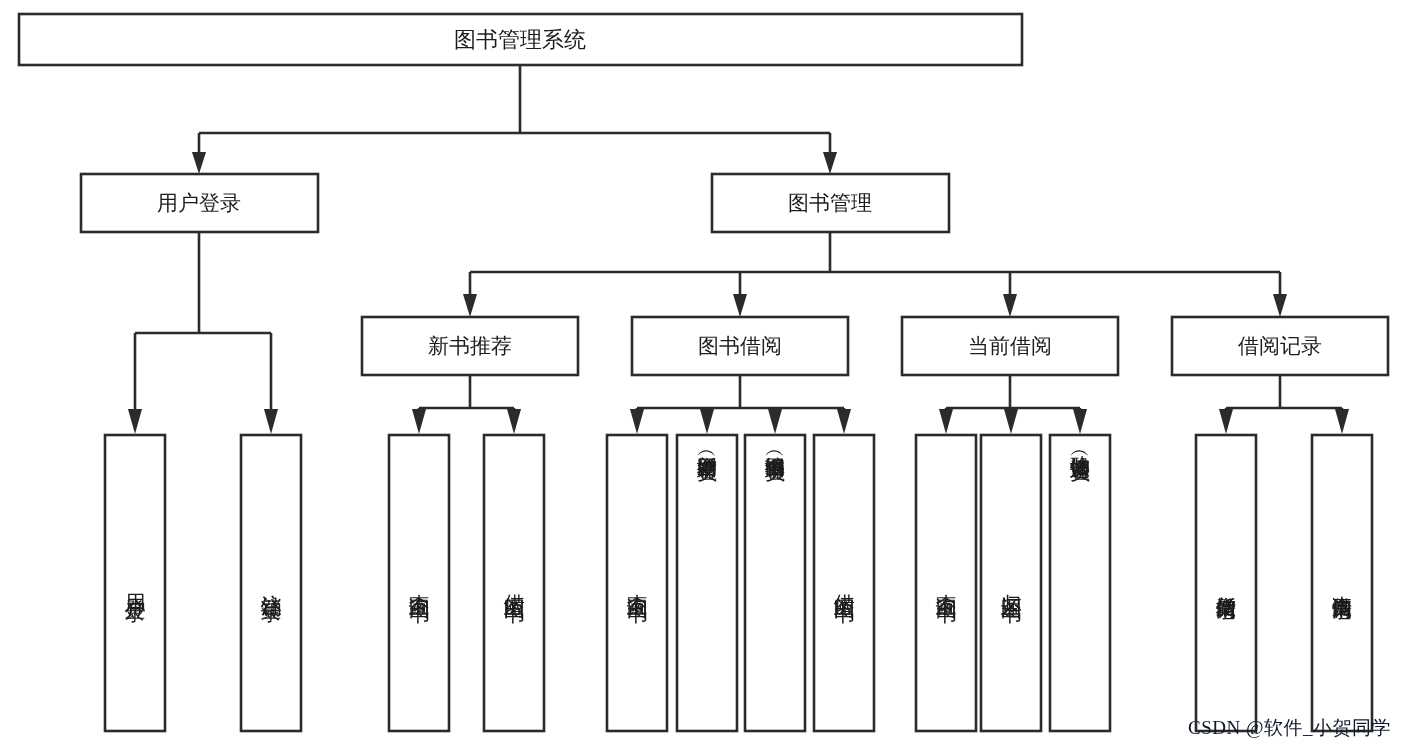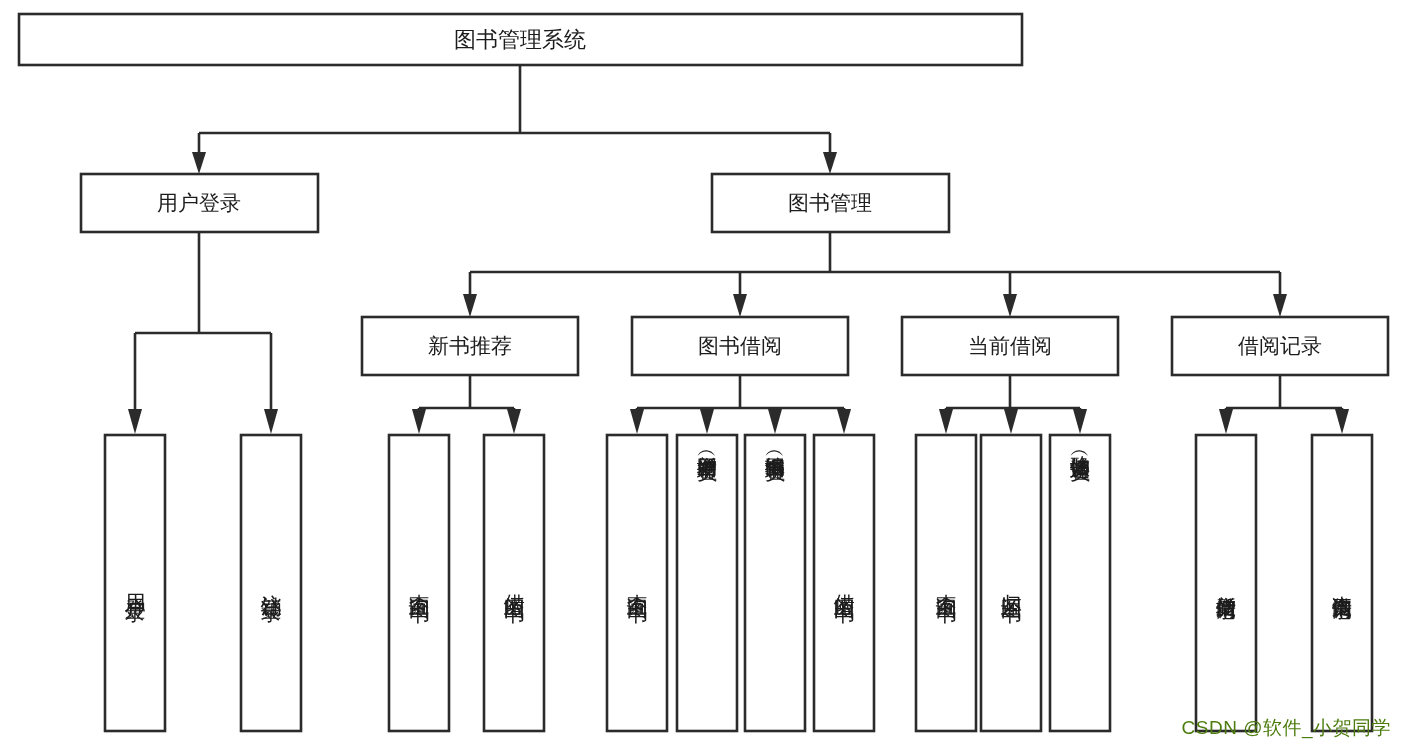--- a/index.html
+++ b/index.html
@@ -71,23 +71,23 @@
     text-align: center;
   }
   .vlabel.tight {
     letter-spacing: 1px;
     font-size: 20px;
   }
   .watermark {
     position: absolute;
     right: 14px;
     bottom: 6px;
-    font-family: Liberation Sans, sans-serif;
+    font-family: Liberation Serif, serif;
     font-size: 19px;
-    color: #4d7c0f;
+    color: #0f172a;
     letter-spacing: 0.5px;
     white-space: nowrap;
     pointer-events: none;
     margin-top: 23px;
   }
 </style>
 </head>
 <body>
 
 <div id="diagram-root">

